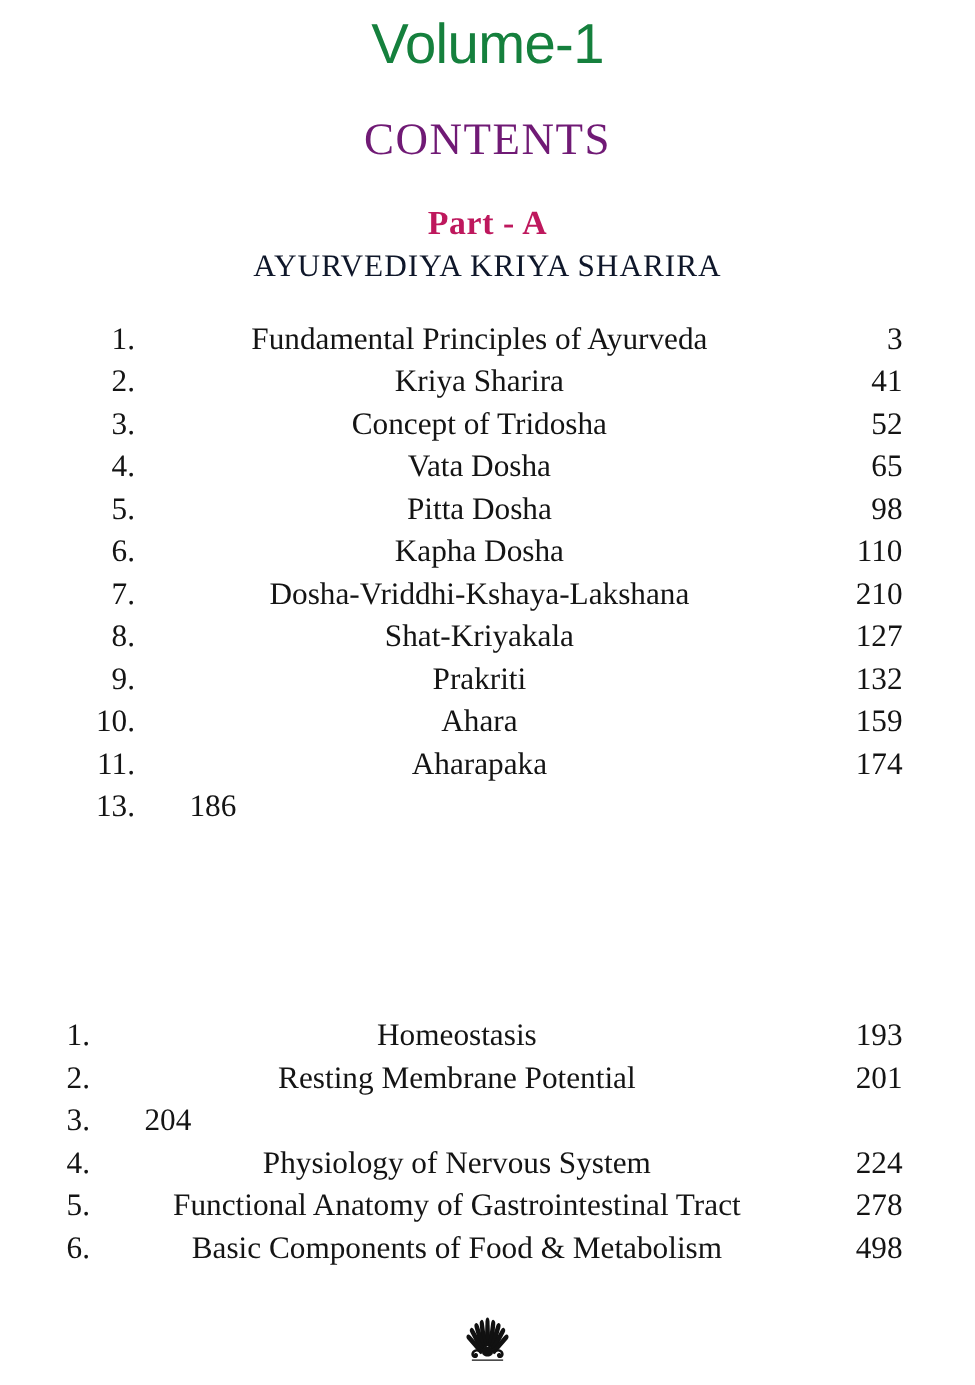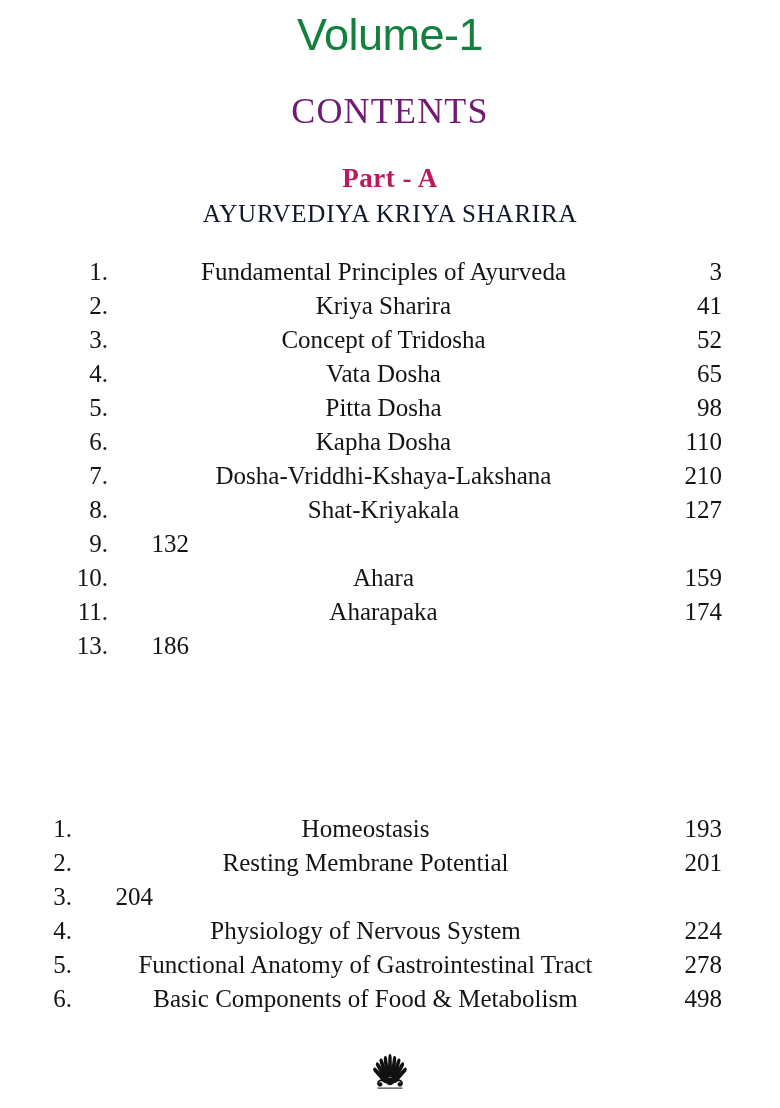--- a/index.html
+++ b/index.html
@@ -174,20 +174,21 @@
       <span class="toc-title">Dosha-Vriddhi-Kshaya-Lakshana</span>
       <span class="toc-page">210</span>
     </li>
     <li class="toc-row">
       <span class="toc-num">8.</span>
       <span class="toc-title">Shat-Kriyakala</span>
       <span class="toc-page">127</span>
     </li>
     <li class="toc-row">
       <span class="toc-num">9.</span>
+      <span class="toc-title">Prakriti</span>
       <span class="toc-page">132</span>
     </li>
     <li class="toc-row">
       <span class="toc-num">10.</span>
       <span class="toc-title">Ahara</span>
       <span class="toc-page">159</span>
     </li>
     <li class="toc-row">
       <span class="toc-num">11.</span>
       <span class="toc-title">Aharapaka</span>

